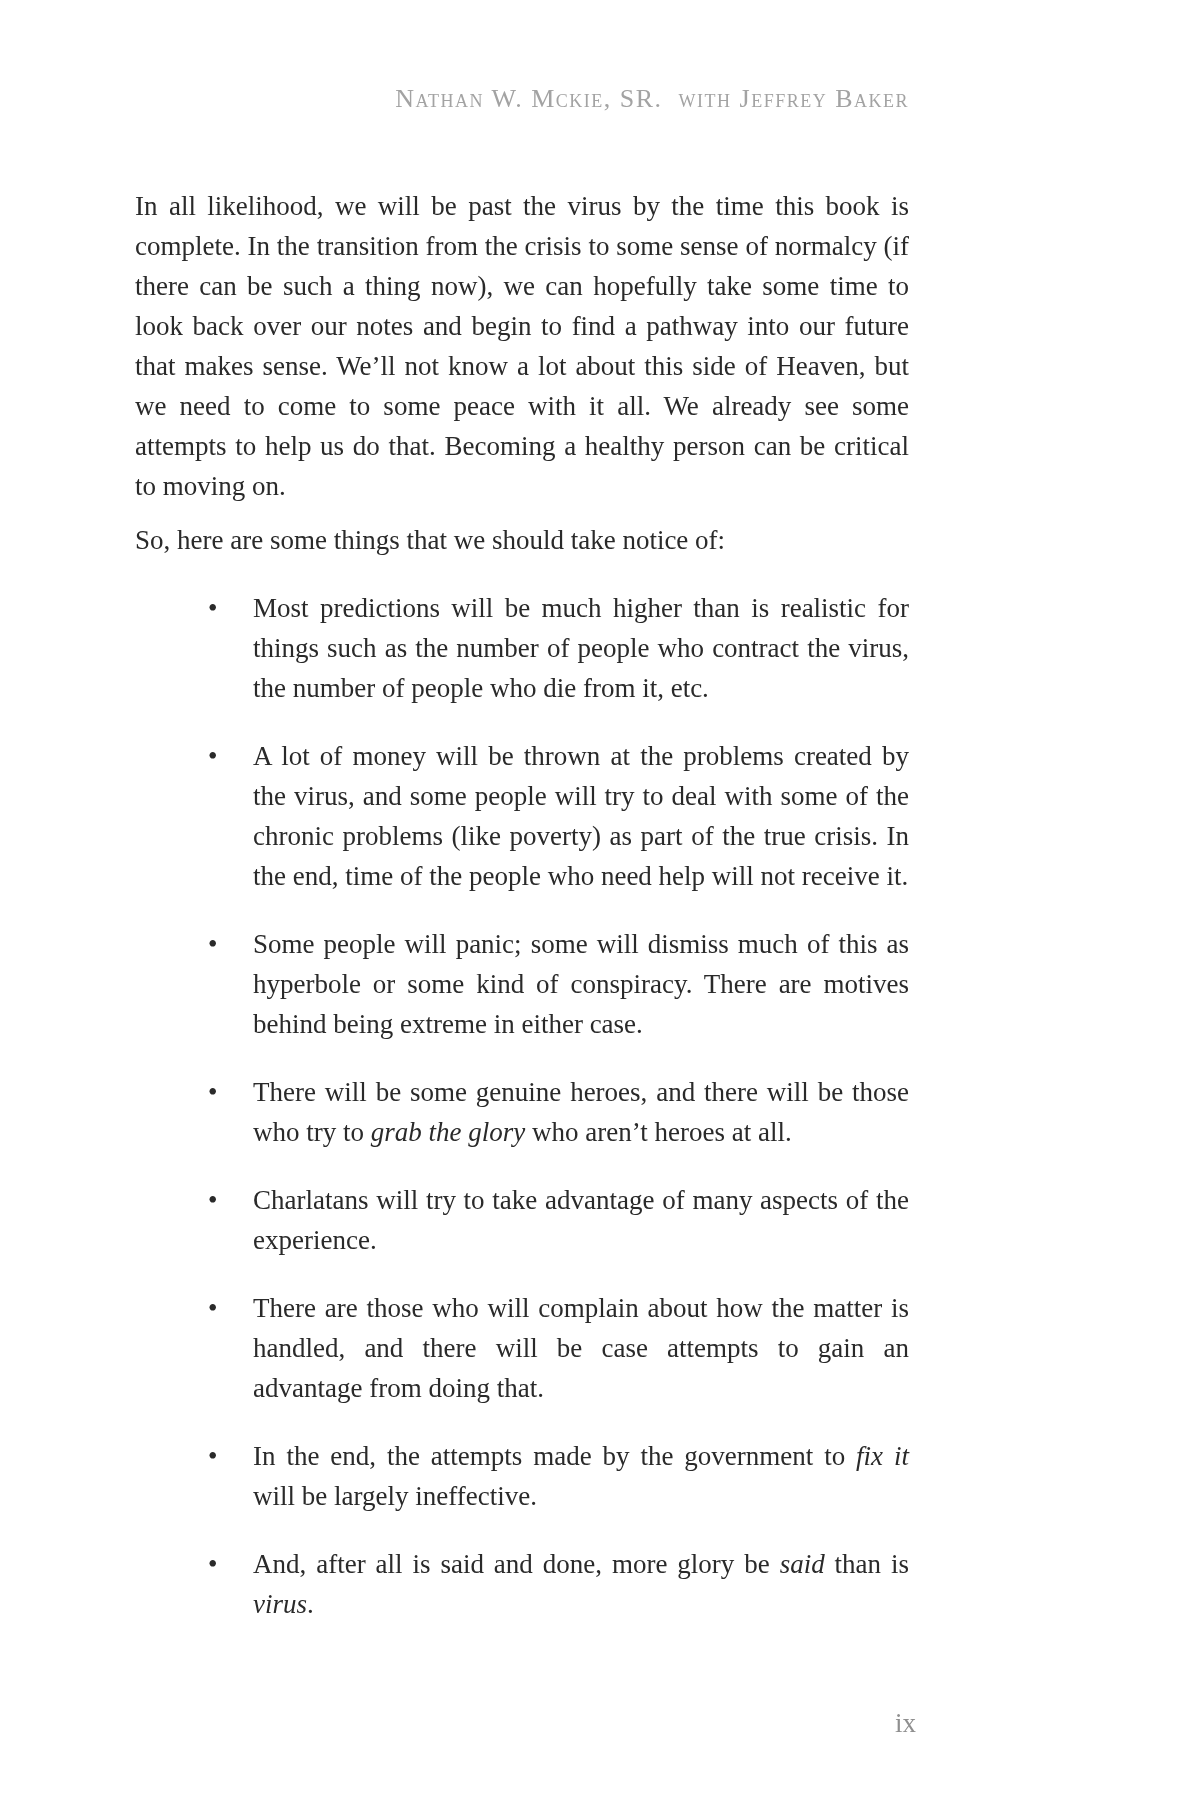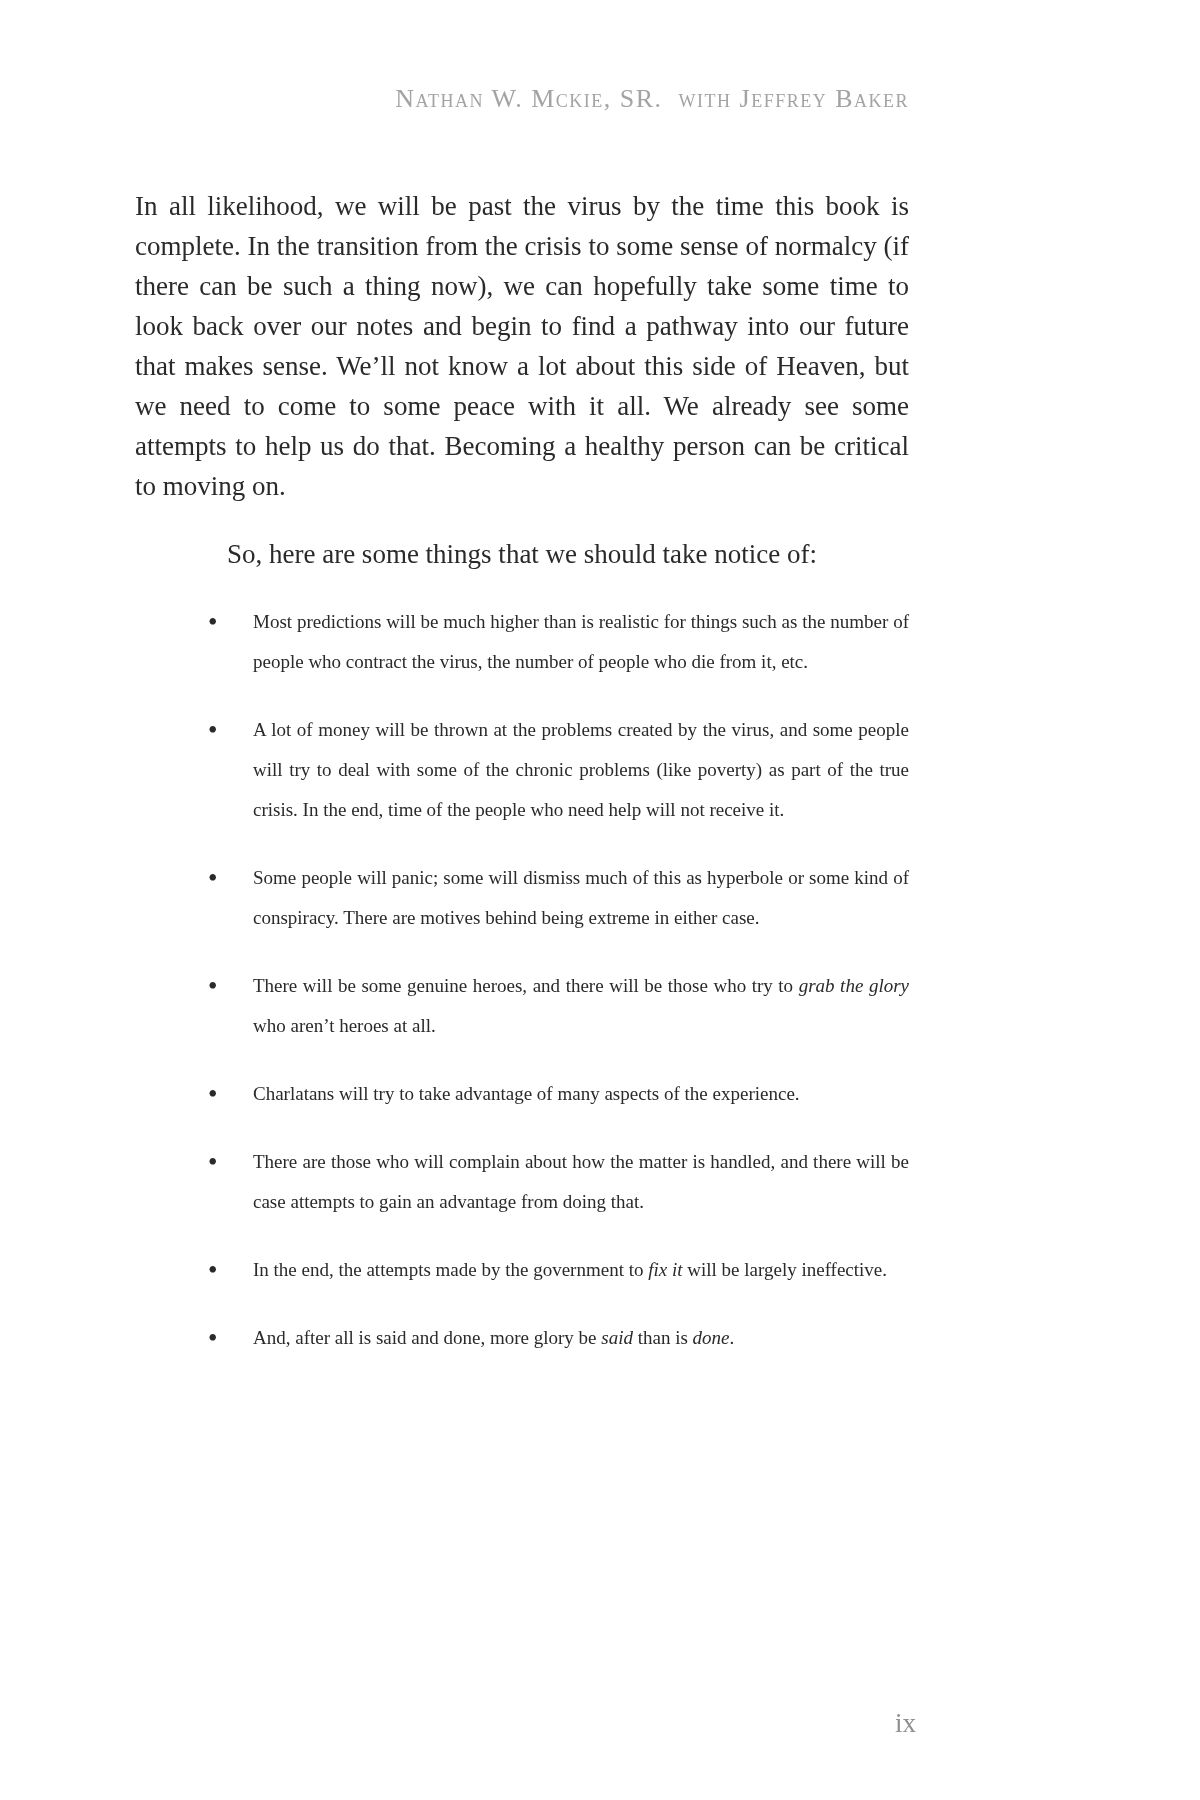--- a/index.html
+++ b/index.html
@@ -34,38 +34,38 @@
     white-space: pre-wrap;
   }
   .body-para {
     margin: 0;
     font-size: 27px;
     line-height: 40px;
     text-align: justify;
     color: var(--body-text);
   }
   .para-intro { margin-top: 36px; }
-  .para-lead-in { margin-top: 28px; text-align: center; }
+  .para-lead-in { margin-top: 14px; text-align: left; }
   .notice-list {
     list-style: none;
     margin: 28px 0 0 0;
     padding: 0;
   }
   .bullet-item { display: flex; }
   .bullet-item + .bullet-item { margin-top: 28px; }
   .bullet-marker {
     flex: 0 0 118px;
     padding-left: 73px;
     font-size: 27px;
     line-height: 40px;
     color: var(--body-text);
   }
   .bullet-text {
     flex: 1 1 auto;
-    font-size: 19px;
+    font-size: 27px;
     line-height: 40px;
     text-align: justify;
     color: var(--body-text);
   }
   .bullet-text em { font-style: italic; }
   .page-number {
     position: absolute;
     top: 1703px;
     right: 128px;
     font-size: 27px;
@@ -111,20 +111,20 @@
         <li class="bullet-item">
           <span class="bullet-marker">•</span>
           <div class="bullet-text"><span>There are those who will complain about how the matter is handled, and there will be case attempts to gain an advantage from doing that.</span></div>
         </li>
         <li class="bullet-item">
           <span class="bullet-marker">•</span>
           <div class="bullet-text"><span>In the end, the attempts made by the government to </span><em>fix it</em><span> will be largely ineffective.</span></div>
         </li>
         <li class="bullet-item">
           <span class="bullet-marker">•</span>
-          <div class="bullet-text"><span>And, after all is said and done, more glory be </span><em>said</em><span> than is </span><em>done</em><span>.</span></div>
+          <div class="bullet-text"><span>And, after all is said and done, more glory be </span><em>said</em><span> than is </span><em>virus</em><span>.</span></div>
         </li>
       </ul>
   </main>
 
   <span class="page-number">ix</span>
 
 </div>
 
 </body></html>

